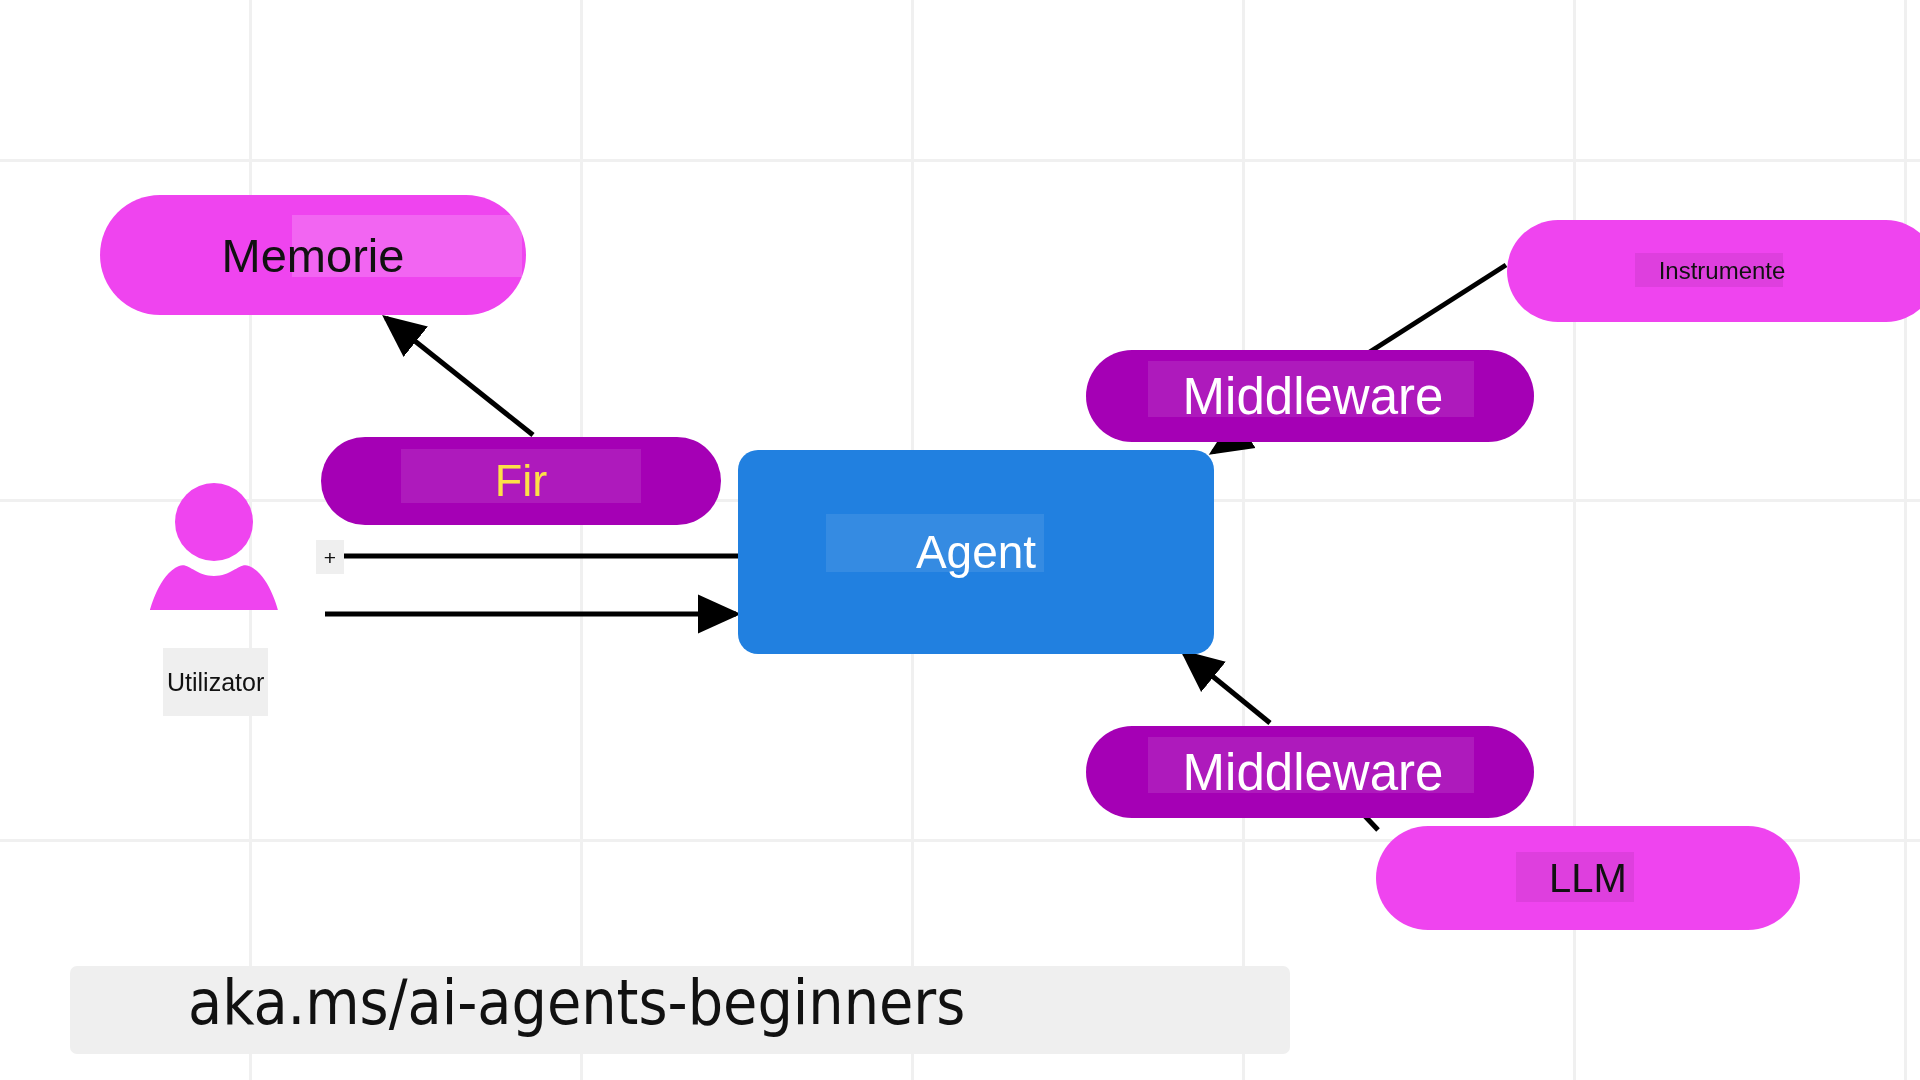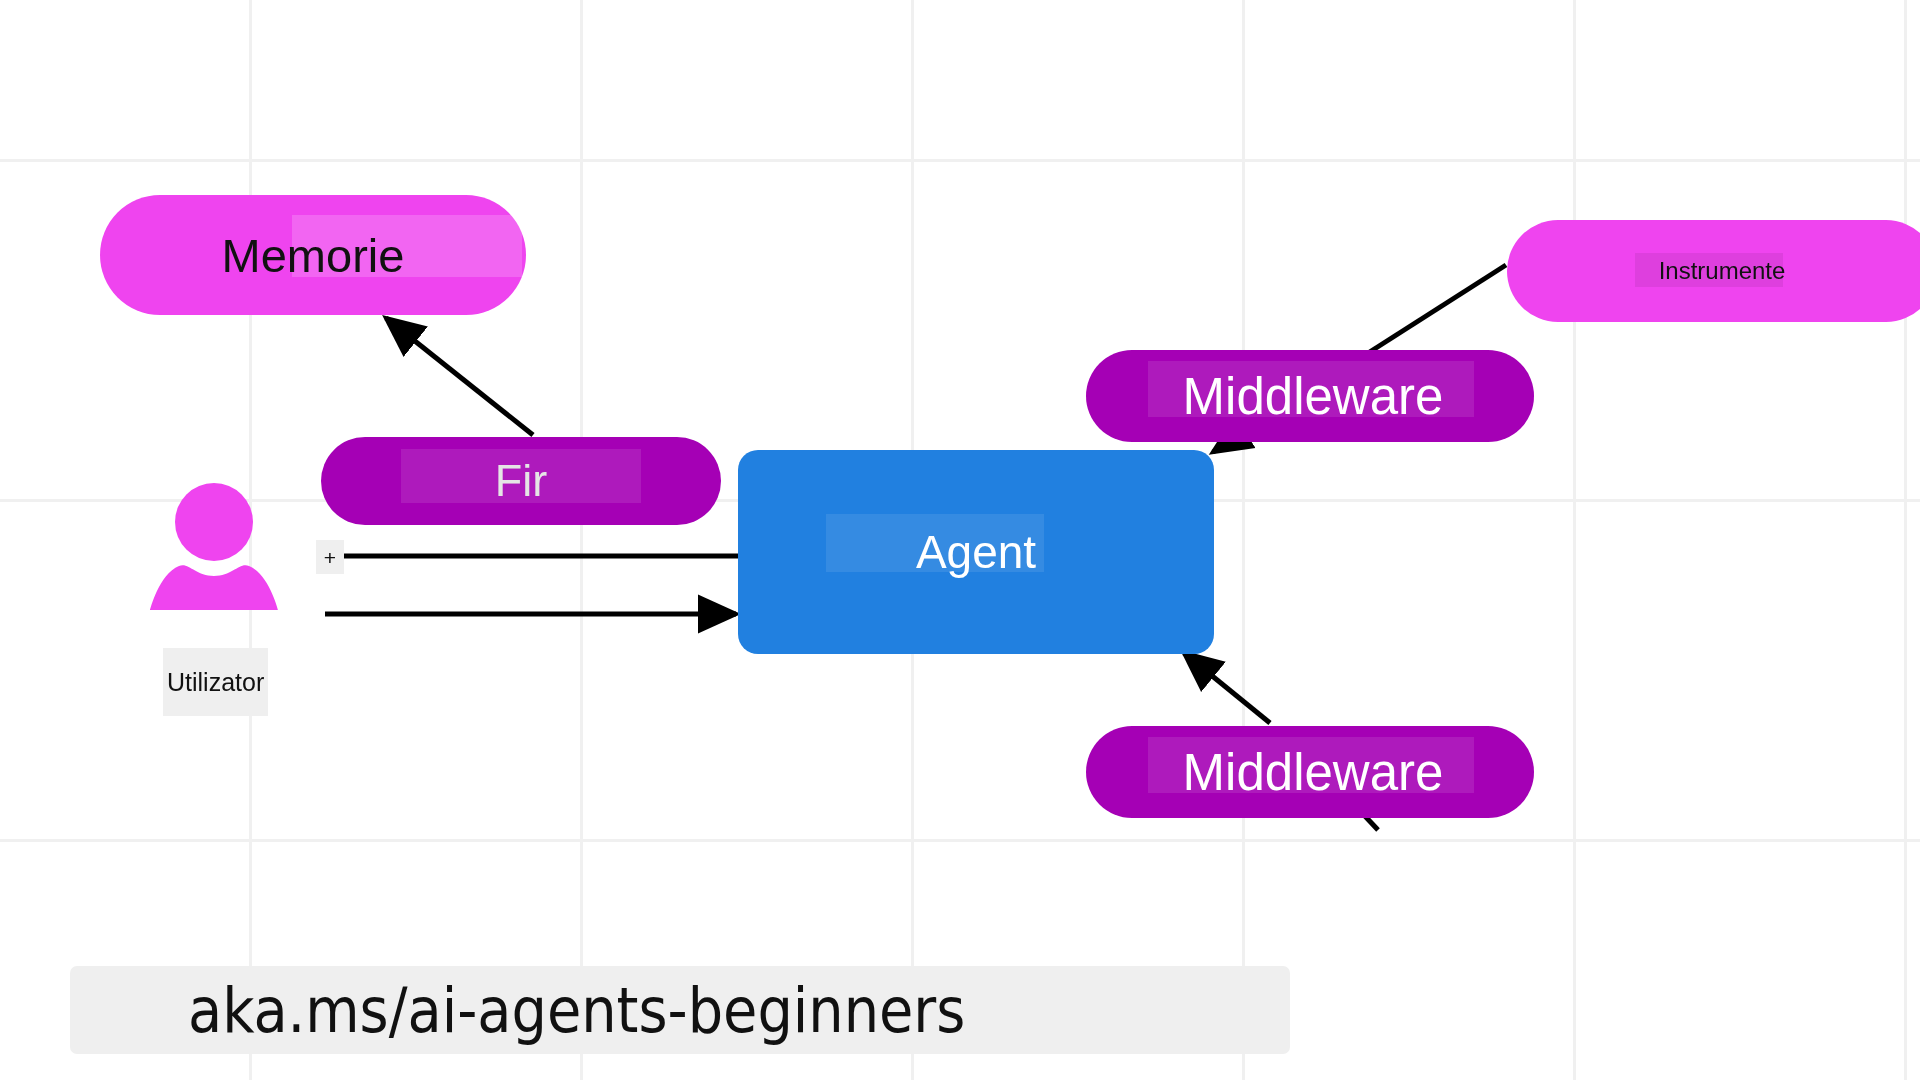--- a/index.html
+++ b/index.html
@@ -117,21 +117,21 @@
   }
   #node-middleware-bottom .lbl-bg {
     left: 62px; top: 11px; width: 326px; height: 56px;
     background: rgba(255,255,255,0.10);
   }
 
   #node-fir {
     left: 321px; top: 437px; width: 400px; height: 88px;
   }
   #node-fir .lbl {
-    font-size: 45px; color: #e5e5e5;
+    font-size: 45px; color: #fde047;
   }
   #node-fir .lbl-bg {
     left: 80px; top: 12px; width: 240px; height: 54px;
     background: rgba(255,255,255,0.10);
   }
 
   #node-agent {
     left: 738px; top: 450px; width: 476px; height: 204px; border-radius: 20px;
   }
   #node-agent .lbl {
@@ -195,21 +195,20 @@
 
   
   #footer-wrap {
     position: absolute;
     left: 70px;
     top: 966px;
     width: 1220px;
     height: 88px;
     background: #efefef;
     display: flex;
-    align-items: center;
     border-radius: 7px;
   }
   #footer-wrap .lbl {
     font-size: 62px;
     color: #111111;
     padding-left: 118px;
     white-space: nowrap;
     font-family: "DejaVu Sans Condensed", "Liberation Sans Narrow", "Liberation Sans", sans-serif;
   }
 
@@ -269,20 +268,24 @@
   <div id="node-fir" class="node pill-purple">
     <span class="lbl-bg"></span>
     <span class="lbl">Fir</span>
   </div>
 
   <div id="node-agent" class="node box-blue">
     <span class="lbl-bg"></span>
     <span class="lbl">Agent</span>
   </div>
 
+  <div id="node-llm" class="node pill-magenta">
+    <span class="lbl-bg"></span>
+    <span class="lbl">LLM</span>
+  </div>
 
   <svg id="user-icon" viewBox="0 0 138 128" xmlns="http://www.w3.org/2000/svg">
     <circle cx="69" cy="40" r="39" fill="#ef44ef"></circle>
     <path d="M5 128 C5 128 14 92 34 84 C44 80 50 94 69 94 C88 94 94 80 104 84 C124 92 133 128 133 128 Z" fill="#ef44ef"></path>
   </svg>
 
   <div id="user-label-wrap">
     <span class="lbl">Utilizator</span>
   </div>
 

